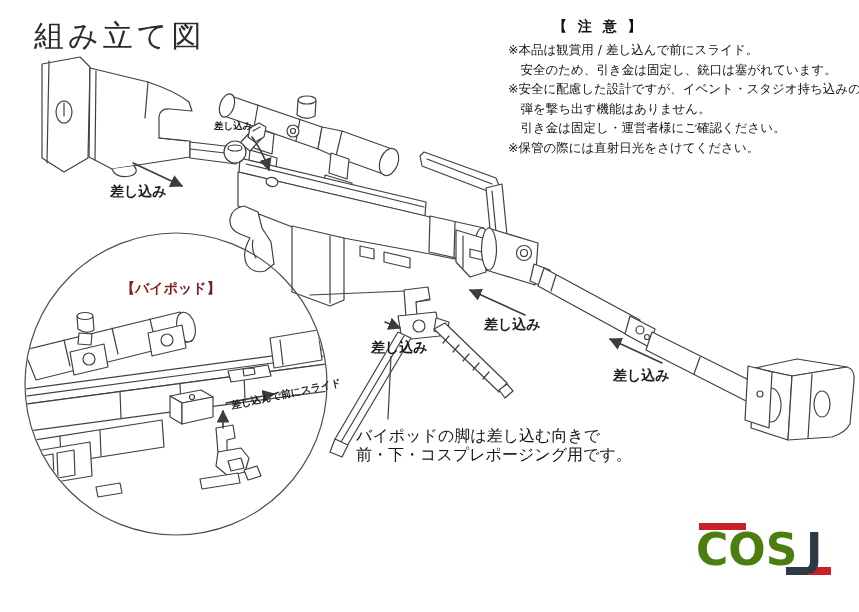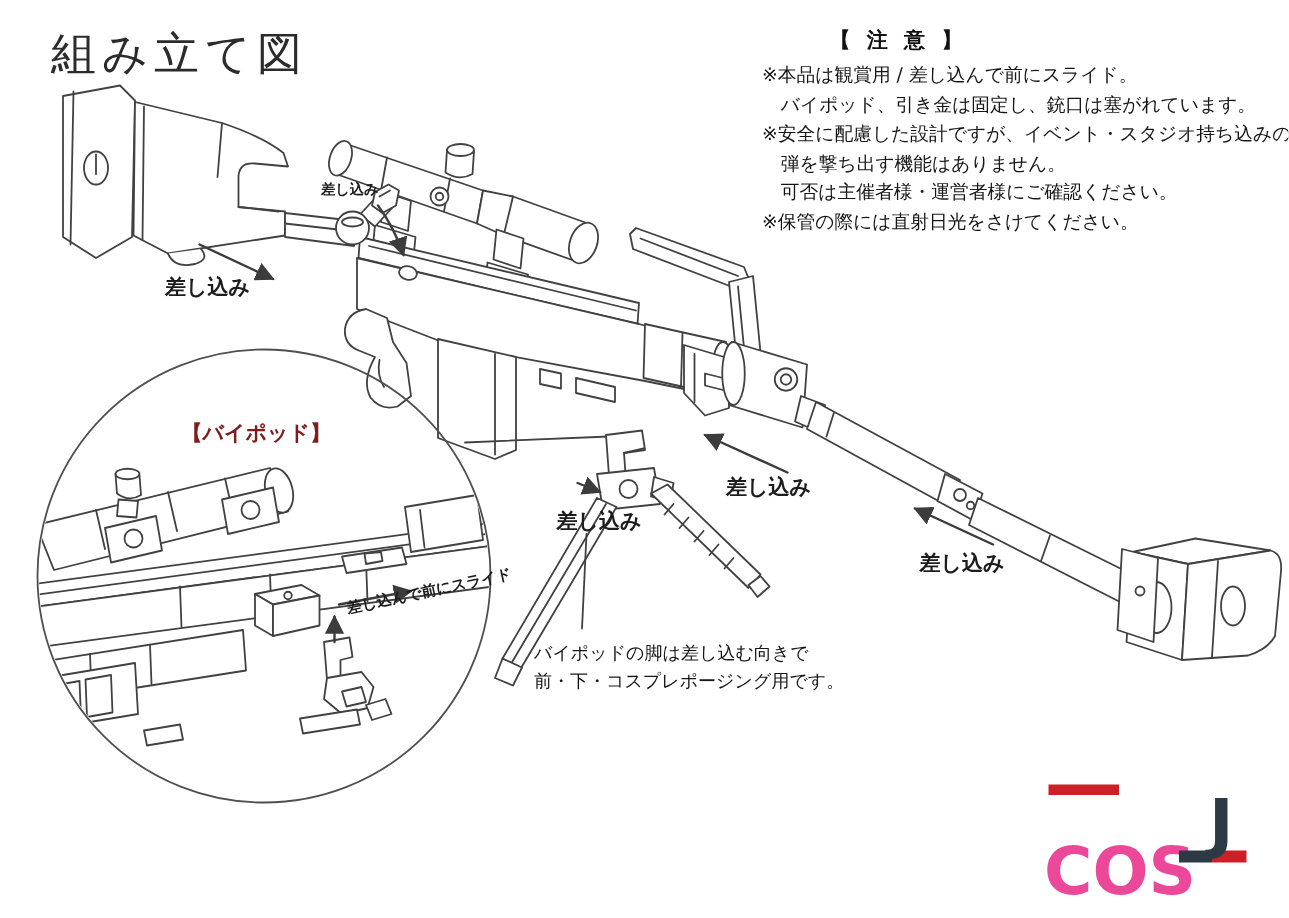--- a/index.html
+++ b/index.html
@@ -13,24 +13,24 @@
   .notice-line{font-size:12.5px;line-height:19.5px;color:#151515;white-space:nowrap;}
   .ins{font-size:14px;font-weight:bold;color:#1d1d1d;}
   .ins-small{left:214px;top:120px;font-size:9.5px;font-weight:bold;color:#1d1d1d;}
   .ins1{left:110px;top:183px;}
   .ins3{left:484px;top:316px;}
   .ins4{left:613px;top:367px;}
   .ins5{left:371px;top:339px;}
   .circle-title{left:121px;top:280px;font-size:14px;font-weight:bold;color:#7f1d1d;}
   .slide-note{left:230px;top:399px;font-size:10px;font-weight:bold;color:#1d1d1d;
               transform:rotate(-12deg);transform-origin:0 0;}
-  .bipod-note{left:356px;top:426px;font-size:12px;line-height:19px;color:#151515;}
+  .bipod-note{left:356px;top:426px;font-size:16px;line-height:19px;color:#151515;}
   .logo{left:694px;top:520px;width:165px;height:72px;}
   .logo-topbar{position:absolute;left:5px;top:3px;width:47px;height:7px;background:#cb2027;}
-  .logo-cos{position:absolute;left:2px;top:8px;font-size:44px;line-height:1;font-weight:bold;color:#ec4899;letter-spacing:0px;margin-top:32px;}
+  .logo-cos{position:absolute;left:2px;top:8px;font-size:44px;line-height:1;font-weight:bold;color:#4d7c0f;letter-spacing:0px;}
   .logo-j{position:absolute;left:112px;top:8px;font-size:44px;line-height:1;font-weight:bold;color:#2d3944;}
   .logo-us-dark{position:absolute;left:92px;top:47px;width:22px;height:8px;background:#2d3944;}
   .logo-us-red{position:absolute;left:114px;top:47px;width:23px;height:8px;background:#cb2027;}
 </style>
 </head>
 <body>
 
 <div class="canvas">
 
   <svg width="859" height="612" viewBox="0 0 859 612">
@@ -205,24 +205,24 @@
         <line x1="223" y1="428" x2="223" y2="411" marker-end="url(#ah)"></line>
       </g>
     </g>
   </svg>
 
   <h1 class="abs page-title">組み立て図</h1>
 
   <div class="abs notice">
     <div class="notice-heading">【 注 意 】</div>
     <div class="notice-line">※本品は観賞用 / 差し込んで前にスライド。</div>
-    <div class="notice-line">　バイポッド、引き金は固定し、銃口は塞がれています。</div>
+    <div class="notice-line">　安全のため、引き金は固定し、銃口は塞がれています。</div>
     <div class="notice-line">※安全に配慮した設計ですが、イベント・スタジオ持ち込みの</div>
     <div class="notice-line">　弾を撃ち出す機能はありません。</div>
-    <div class="notice-line">　可否は主催者様・運営者様にご確認ください。</div>
+    <div class="notice-line">　引き金は固定し・運営者様にご確認ください。</div>
     <div class="notice-line">※保管の際には直射日光をさけてください。</div>
   </div>
 
   <div class="abs ins ins1">差し込み</div>
   <div class="abs ins-small">差し込み</div>
   <div class="abs ins ins3">差し込み</div>
   <div class="abs ins ins4">差し込み</div>
   <div class="abs ins ins5">差し込み</div>
 
   <div class="abs circle-title">【バイポッド】</div>

